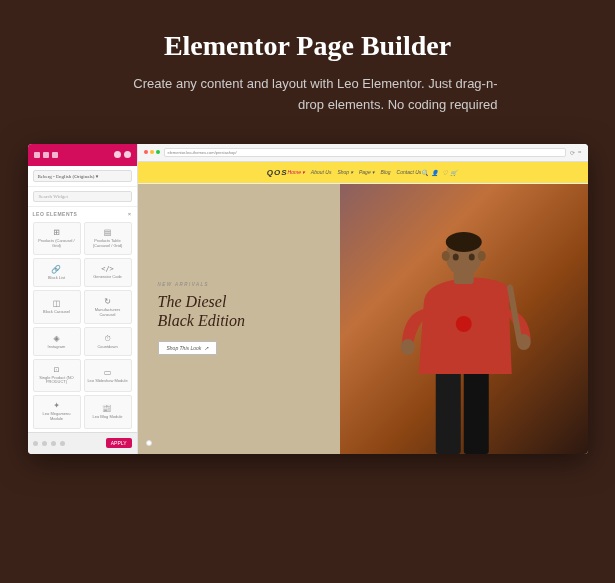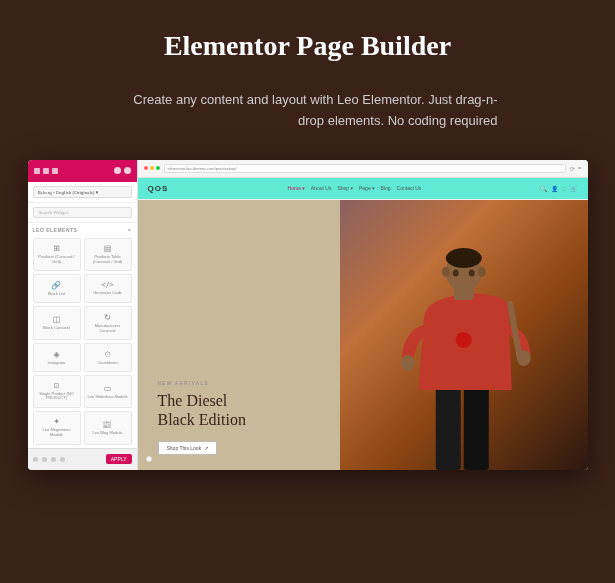--- a/index.html
+++ b/index.html
@@ -13,21 +13,21 @@
       flex-direction: column;
       align-items: center;
       padding: 30px 20px 20px;
     }
 
     .page-title {
       color: #fff;
       font-size: 28px;
       font-weight: 700;
       text-align: center;
-      margin-bottom: 28px;
+      margin-bottom: 12px;
       font-family: 'Georgia', serif;
     }
 
     .page-subtitle {
       color: #ccc;
       font-size: 13px;
       text-align: right;
       line-height: 1.6;
       max-width: 380px;
       margin-bottom: 28px;
@@ -254,27 +254,28 @@
 
     .browser-icons {
       display: flex;
       gap: 3px;
       font-size: 6px;
       color: #999;
     }
 
     
     .site-nav {
-      background: #5eead4;
+      background: #fde047;
       border-bottom: 1px solid #eee;
       height: 22px;
       display: flex;
       align-items: center;
       padding: 0 10px;
-      justify-content: space-between;
+      justify-content: center;
+      font-style: italic;
     }
 
     .site-logo {
       font-size: 8px;
       font-weight: 700;
       color: #333;
       letter-spacing: 1px;
       font-family: Arial, sans-serif;
     }
 
@@ -300,21 +301,22 @@
       color: #777;
     }
 
     
     .site-hero {
       flex: 1;
       background: linear-gradient(to right, #c8b99a 55%, #a0825a 100%);
       position: relative;
       overflow: hidden;
       display: flex;
-      align-items: flex-end;
+      align-items: center;
+      font-style: italic;
     }
 
     .hero-content {
       padding: 15px 20px;
       z-index: 2;
       position: relative;
     }
 
     .hero-tag {
       font-size: 4.5px;

